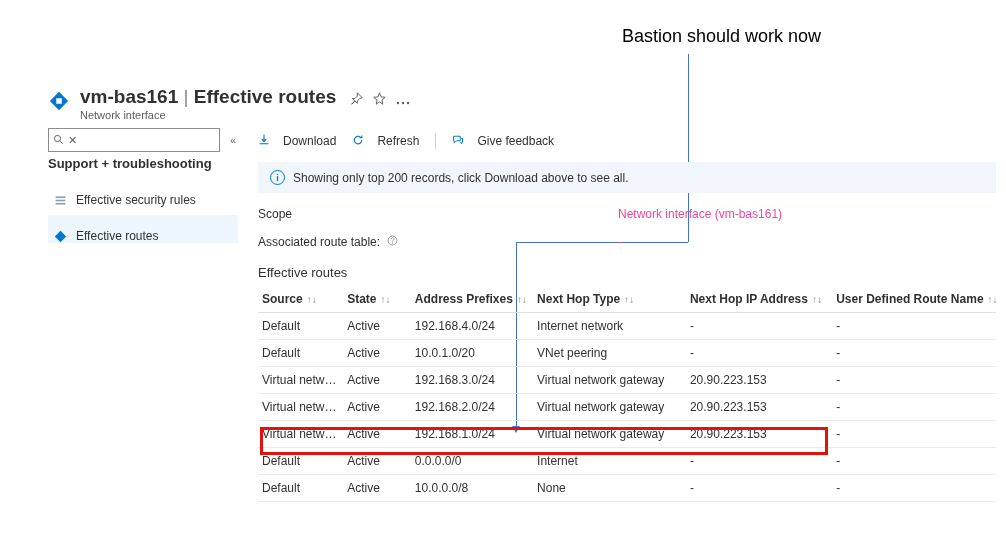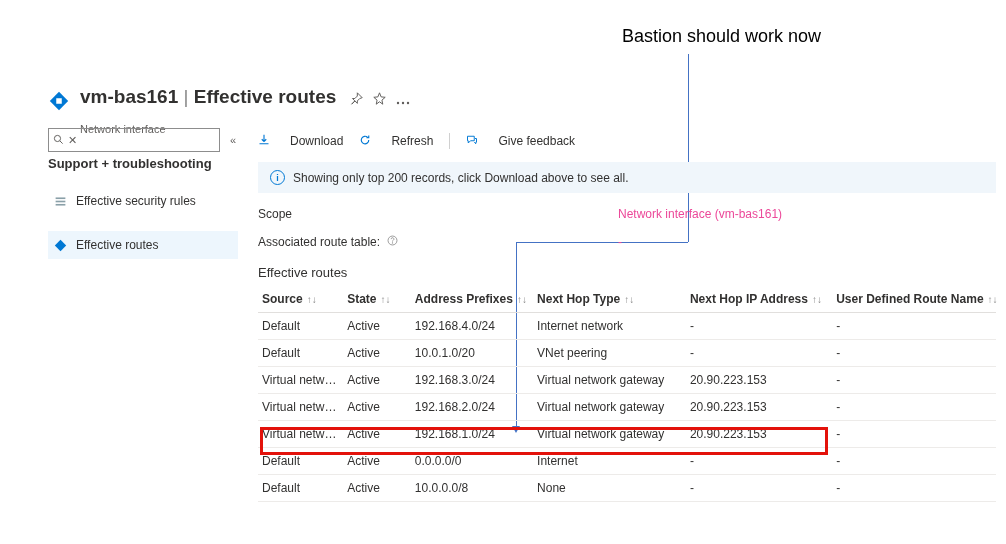--- a/index.html
+++ b/index.html
@@ -6,36 +6,36 @@
 .container{position:relative;width:1006px;height:544px;overflow:hidden}
 .annotation{position:absolute;top:26px;left:622px;font-size:18px;font-weight:400;color:#000}
 .arrow-v{position:absolute;left:688px;top:54px;width:0;height:188px;border-left:1px solid #4472C4}
 .arrow-h{position:absolute;left:516px;top:242px;width:172px;height:0;border-top:1px solid #4472C4}
 .arrow-head{position:absolute;left:512px;top:426px;width:0;height:0;border-left:4px solid transparent;border-right:4px solid transparent;border-top:7px solid #4472C4}
 .arrow-down{position:absolute;left:516px;top:242px;width:0;height:184px;border-left:1px solid #4472C4}
 .header{position:absolute;top:86px;left:48px;display:flex;align-items:flex-start}
 .resource-icon{width:22px;height:22px;margin-right:10px;margin-top:4px}
 .title-line{font-size:19px;font-weight:600;color:#323130}
 .title-sep{font-weight:300;color:#888}
-.subtitle{font-size:11px;color:#605e5c;margin-top:15px}
+.subtitle{font-size:11px;color:#605e5c;margin-top:1px}
 .title-actions{margin-left:14px;margin-top:6px;display:flex;align-items:center;gap:10px;color:#605e5c}
 .pin-icon,.star-icon,.more-icon{cursor:pointer}
 .left-panel{position:absolute;left:48px;top:128px;width:190px}
 .search-box{position:relative;display:flex;align-items:center;border:1px solid #8d8d8d;height:22px;padding:0 4px;width:162px}
 .search-icon{color:#605e5c;font-size:11px;margin-right:4px}
 .search-input{border:0;outline:0;font-size:12px;flex:1;background:transparent}
 .search-clear{color:#605e5c;font-size:11px;cursor:pointer}
 .collapse-caret{color:#605e5c;margin-left:10px;font-size:11px}
 .nav-heading{font-weight:600;font-size:13px;margin-top:4px}
-.nav-item{display:flex;align-items:center;height:28px;padding-left:4px;font-size:12px;color:#323130;cursor:pointer;margin-top:16px}
+.nav-item{display:flex;align-items:flex-end;height:28px;padding-left:4px;font-size:12px;color:#323130;cursor:pointer;margin-top:8px}
 .nav-item .icon{width:16px;margin-right:8px;display:flex;justify-content:center;color:#0078d4}
 .nav-item.selected{background:#edf6fd}
 .content{position:absolute;left:258px;top:128px;right:10px}
 .toolbar{display:flex;align-items:center;gap:16px;height:26px;font-size:12px;color:#323130;border-bottom:0}
-.toolbar .btn{display:flex;align-items:flex-start;gap:20px;cursor:pointer}
+.toolbar .btn{display:flex;align-items:flex-start;gap:13px;cursor:pointer}
 .toolbar .sep{width:1px;height:16px;background:#d0d0d0}
 .info-bar{margin-top:8px;background:#f0f6fb;border:0;padding:8px 12px;font-size:12px;display:flex;align-items:center;gap:8px;color:#323130}
 .info-bar .i{color:#0078d4;font-weight:bold;border:1px solid #0078d4;border-radius:50%;width:13px;height:13px;display:flex;align-items:center;justify-content:center;font-size:9px}
 .kv{display:flex;font-size:12px;margin-top:14px}
 .kv .k{width:360px;color:#323130}
 .kv .v{color:#ec4899}
 .section-title{font-size:13px;margin-top:16px;color:#323130}
 .table{margin-top:6px;width:100%;border-collapse:collapse;table-layout:fixed}
 .table th{text-align:left;font-size:12px;font-weight:600;padding:6px 4px;border-bottom:1px solid #e1dfdd;white-space:nowrap}
 .table th .sort{font-weight:400;color:#888;margin-left:4px;font-size:10px}

